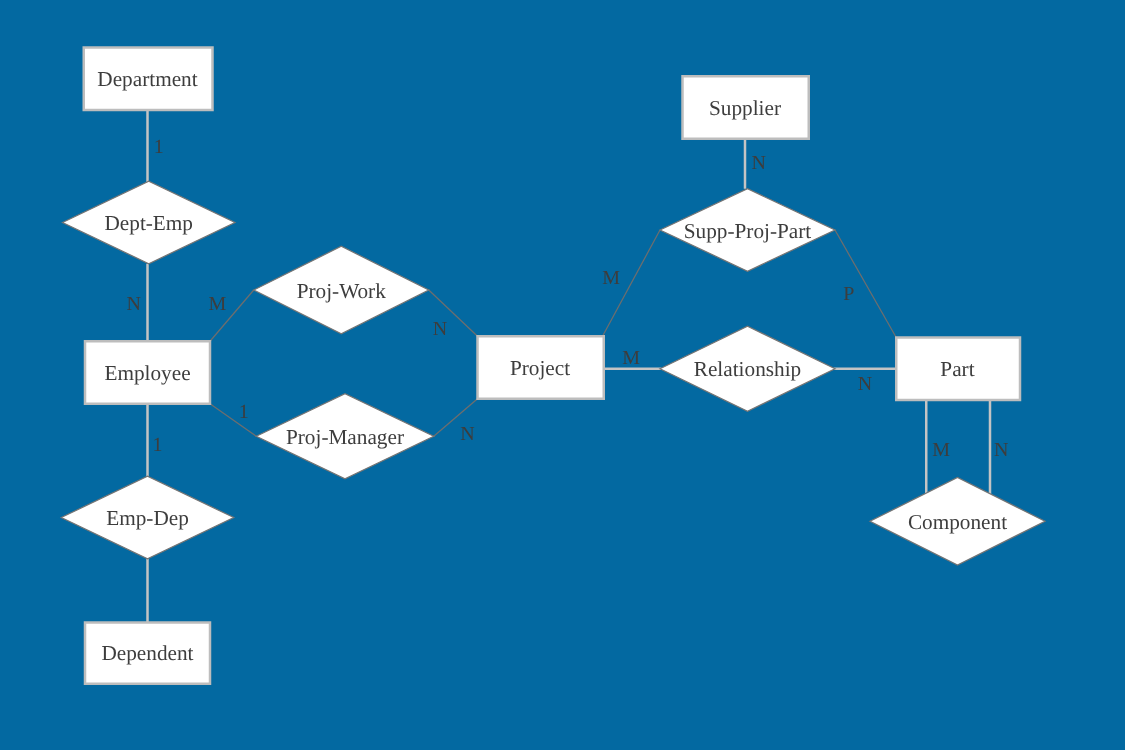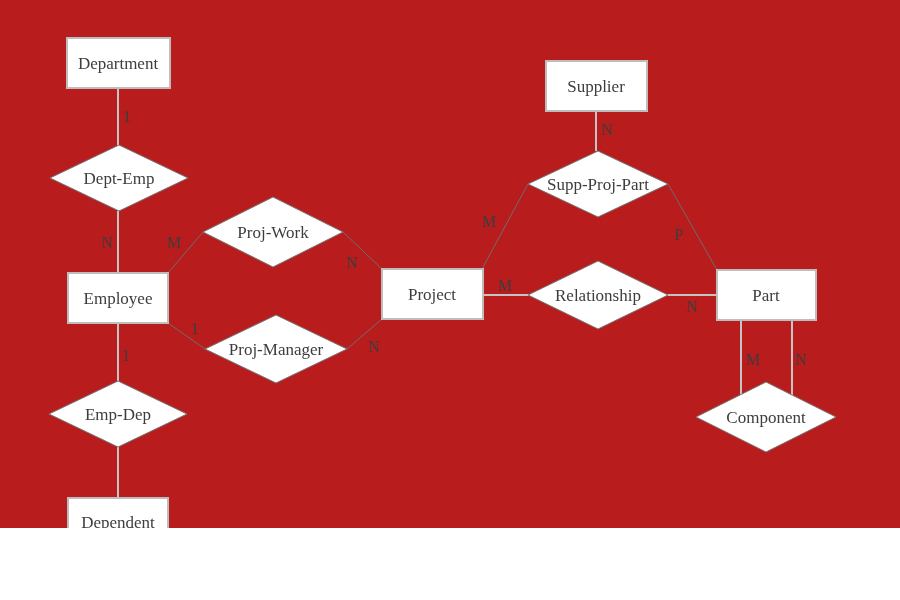--- a/index.html
+++ b/index.html
@@ -3,22 +3,22 @@
 <meta charset="utf-8">
 <style>
   html, body {
     margin: 0;
     padding: 0;
     background: #ffffff;
   }
   .canvas {
     position: relative;
     width: 900px;
-    height: 528px;
-    background: #b91c1c;
+    height: 600px;
+    background: #0369a1;
     font-family: "Liberation Serif", serif;
   }
   svg { display: block; }
   .entity-box {
     fill: #ffffff;
     stroke: var(--entity-border, #bdbdbd);
     stroke-width: 2;
   }
   .rel-shape {
     fill: #ffffff;

